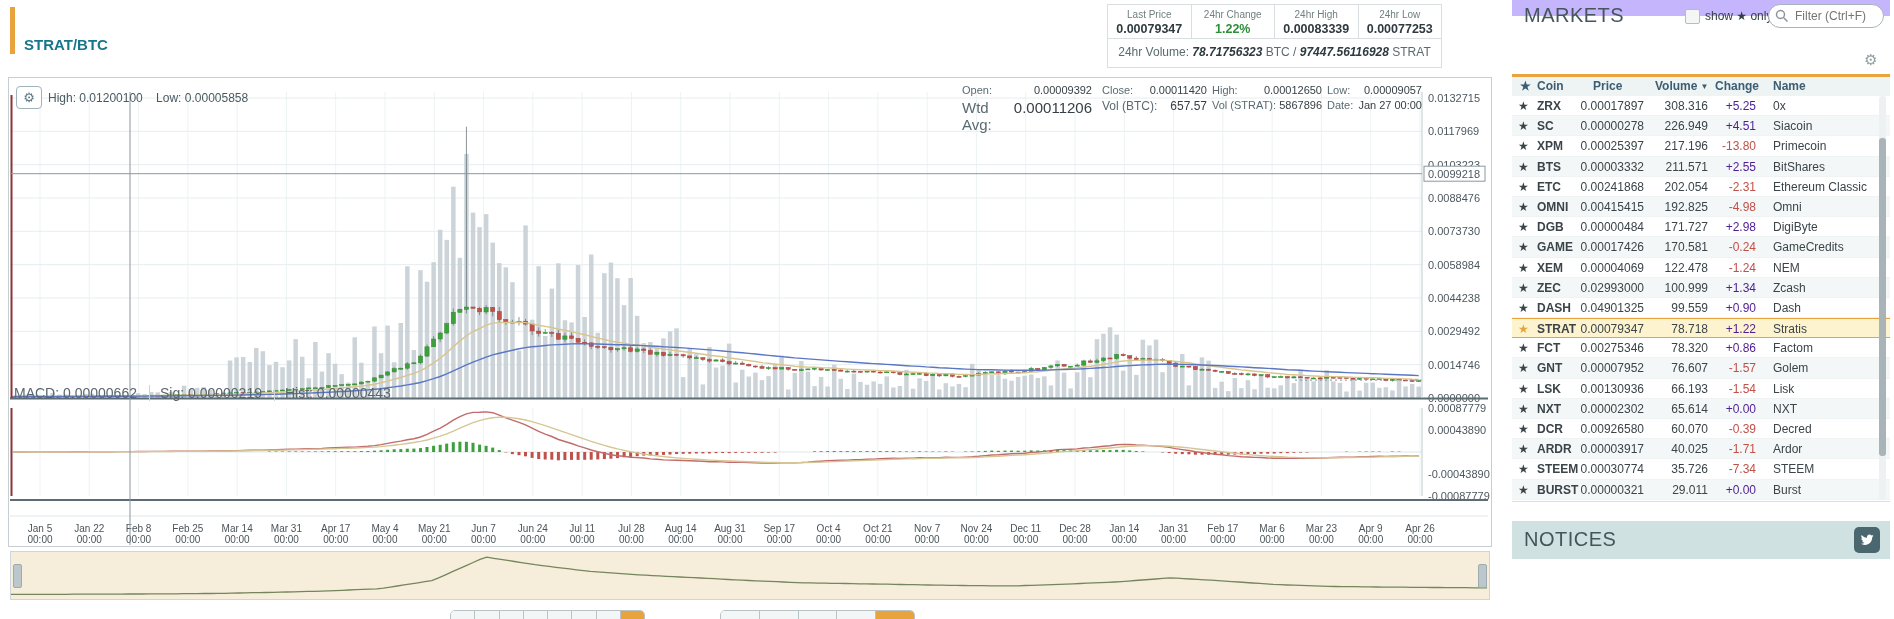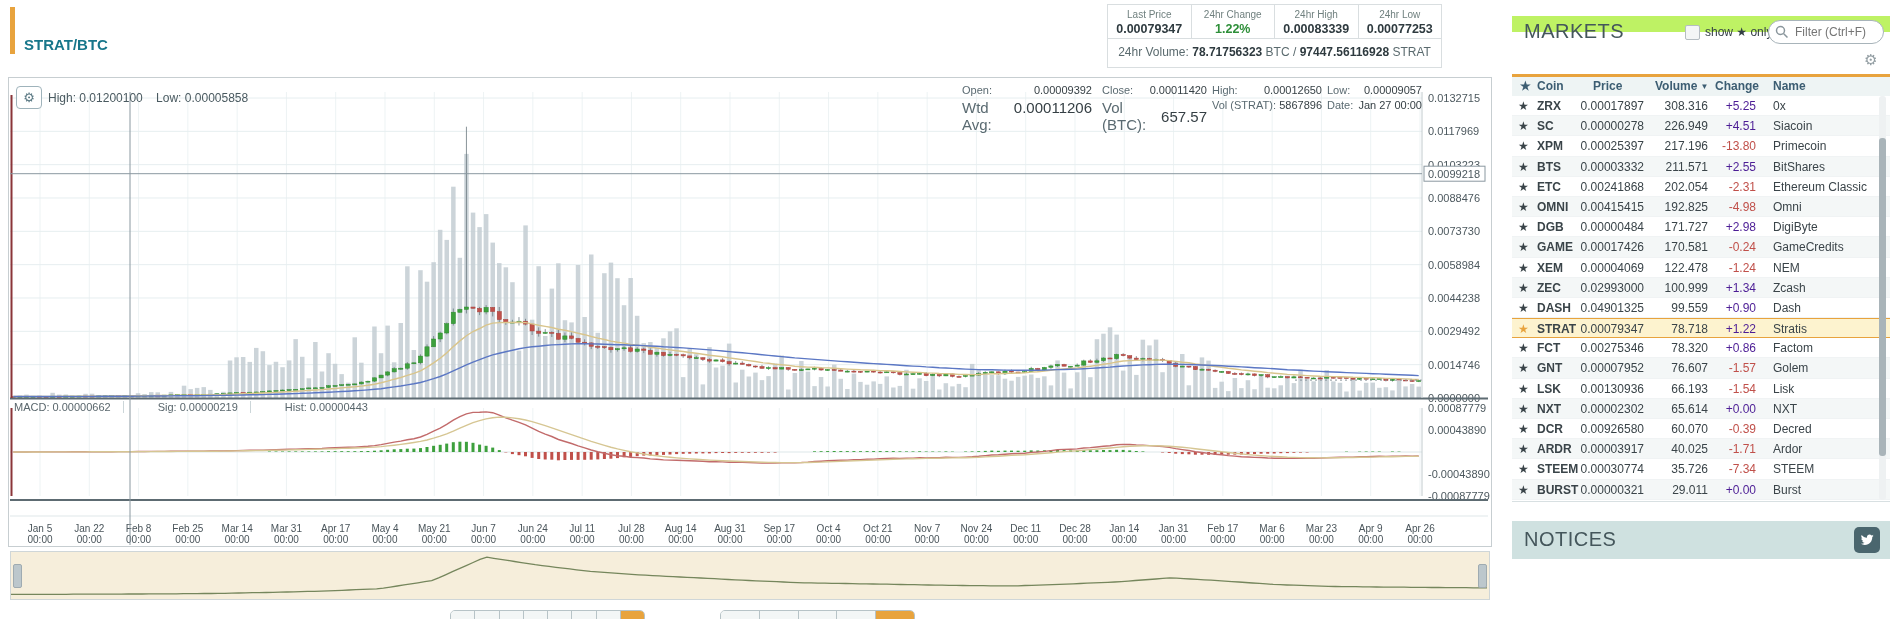--- a/index.html
+++ b/index.html
@@ -13,48 +13,48 @@
   .pair-title{position:absolute;left:24px;top:36px;font-size:15px;font-weight:bold;color:#17768a;}
 
   .stats-wrap{position:absolute;left:1107px;top:4px;width:333px;height:62px;border:1px solid #d9dee0;background:#fff;}
   .stats-row{position:absolute;left:0;top:0;width:333px;height:33px;display:flex;border-bottom:1px solid #d9dee0;}
   .stat-box{flex:1;border-right:1px solid #d9dee0;text-align:center;padding-top:3px;}
   .stat-box:last-child{border-right:none;}
   .stat-label{font-size:10px;color:#70807f;line-height:14px;}
   .stat-value{font-size:12.5px;font-weight:bold;color:#2e3a3f;line-height:15px;}
   .stat-value.up{color:#2e8f39;}
   .vol-line{position:absolute;left:0;top:34px;width:333px;height:27px;text-align:center;font-size:12px;color:#5a6a6e;line-height:27px;}
-  .vol-line b{color:#2e3a3f;}
+  .vol-line b{color:#2e3a3f;font-style:italic;}
 
   
   .chart-panel{position:absolute;left:8px;top:77px;width:1484px;height:470px;border:1px solid #c7ced1;background:#fff;box-sizing:border-box;}
   .gear-btn{position:absolute;left:16px;top:86px;width:24px;height:21px;border:1px solid #9fb3bb;border-radius:4px;
             color:#5c7a85;font-size:13px;line-height:21px;text-align:center;background:#fff;cursor:pointer;}
   .hilo{position:absolute;left:48px;top:91px;font-size:12px;color:#4a5a60;}
   .hilo b{font-weight:normal;margin-right:10px;margin-top:48px;}
   .ohlc-pair{position:absolute;display:flex;justify-content:space-between;}
   .ohlc-pair .v{color:#353f44;}
-  .macd-readout{position:absolute;left:14px;top:401px;font-size:11px;color:#59666c;display:flex;gap:24px;}
+  .macd-readout{position:absolute;left:14px;top:385px;font-size:14px;color:#59666c;display:flex;}
   .macd-readout span{padding:0 12px 0 0;margin-right:10px;border-right:1px solid #ccd6d9;}
   .macd-readout span:last-child{border-right:none;}
   svg text{font-family:"Liberation Sans",sans-serif;}
   .ax{font-size:11px;fill:#4c585e;}
   .dt{font-size:10px;fill:#49545a;}
 
   
   .scrubber{position:absolute;left:10px;top:551px;width:1478px;height:47px;background:#f6eedb;border:1px solid #cfd6d8;}
   .scrub-handle{position:absolute;top:12px;width:7px;height:22px;background:#bcc7cc;border:1px solid #9fabb1;border-radius:2px;}
 
   
   .btn-group{position:absolute;top:610px;height:14px;display:flex;border:1px solid #b7c3c7;border-radius:5px 5px 0 0;overflow:hidden;background:#f3f6f6;}
   .btn-seg{border-right:1px solid #b7c3c7;background:#f3f6f6;}
   .btn-seg:last-child{border-right:none;background:#e8a33d;}
 
   
-  .mk-header{position:absolute;left:1512px;top:16px;width:378px;height:16px;background:#bef264;}
+  .mk-header{position:absolute;left:1512px;top:0;width:378px;height:16px;background:#c4b5fd;}
   .mk-title{position:absolute;left:12px;top:4px;font-size:20px;color:#44565b;letter-spacing:.5px;}
   .mk-check{position:absolute;left:173px;top:9px;width:13px;height:13px;background:#f4f6f6;border:1px solid #b5bdc2;border-radius:2px;cursor:pointer;}
   .mk-checklabel{position:absolute;left:193px;top:9px;font-size:12px;color:#333e44;}
   .mk-filter{position:absolute;left:256px;top:4px;width:116px;height:24px;}
   .mk-filter input{width:100%;height:24px;box-sizing:border-box;border:1px solid #a8b4ba;border-radius:12px;
                    padding:0 6px 0 26px;font-size:12px;color:#555;font-family:"Liberation Sans",sans-serif;outline:none;background:#fff;}
   .mk-filter svg{position:absolute;left:7px;top:5px;}
   .mk-tabs{position:absolute;left:1514px;top:46px;height:28px;display:flex;}
   .mk-tab{height:28px;line-height:28px;text-align:center;font-size:13px;font-weight:bold;color:#2f6069;
           background:#f5dda6;border-radius:4px 4px 0 0;margin-right:3px;cursor:pointer;}
@@ -1103,21 +1103,21 @@
         <span class="v">0.00012650</span>
       </div>
       <div class="ohlc-pair" style="left: 1327px; top: 84px; width: 95px; font-size: 11px; color: rgb(90, 106, 113);">
         <span class="l">Low:</span>
         <span class="v">0.00009057</span>
       </div>
       <div class="ohlc-pair" style="left: 962px; top: 99px; width: 130px; font-size: 15px; color: rgb(90, 106, 113);">
         <span class="l">Wtd Avg:</span>
         <span class="v">0.00011206</span>
       </div>
-      <div class="ohlc-pair" style="left: 1102px; top: 99px; width: 105px; font-size: 15px; color: rgb(90, 106, 113); align-items: center;">
+      <div class="ohlc-pair" style="left: 1102px; top: 99px; width: 105px; font-size: 12px; color: rgb(90, 106, 113); align-items: center;">
         <span class="l">Vol (BTC):</span>
         <span class="v">657.57</span>
       </div>
       <div class="ohlc-pair" style="left: 1212px; top: 99px; width: 110px; font-size: 11px; color: rgb(90, 106, 113);">
         <span class="l">Vol (STRAT):</span>
         <span class="v">5867896</span>
       </div>
       <div class="ohlc-pair" style="left: 1327px; top: 99px; width: 95px; font-size: 11px; color: rgb(90, 106, 113);">
         <span class="l">Date:</span>
         <span class="v">Jan 27 00:00</span>

